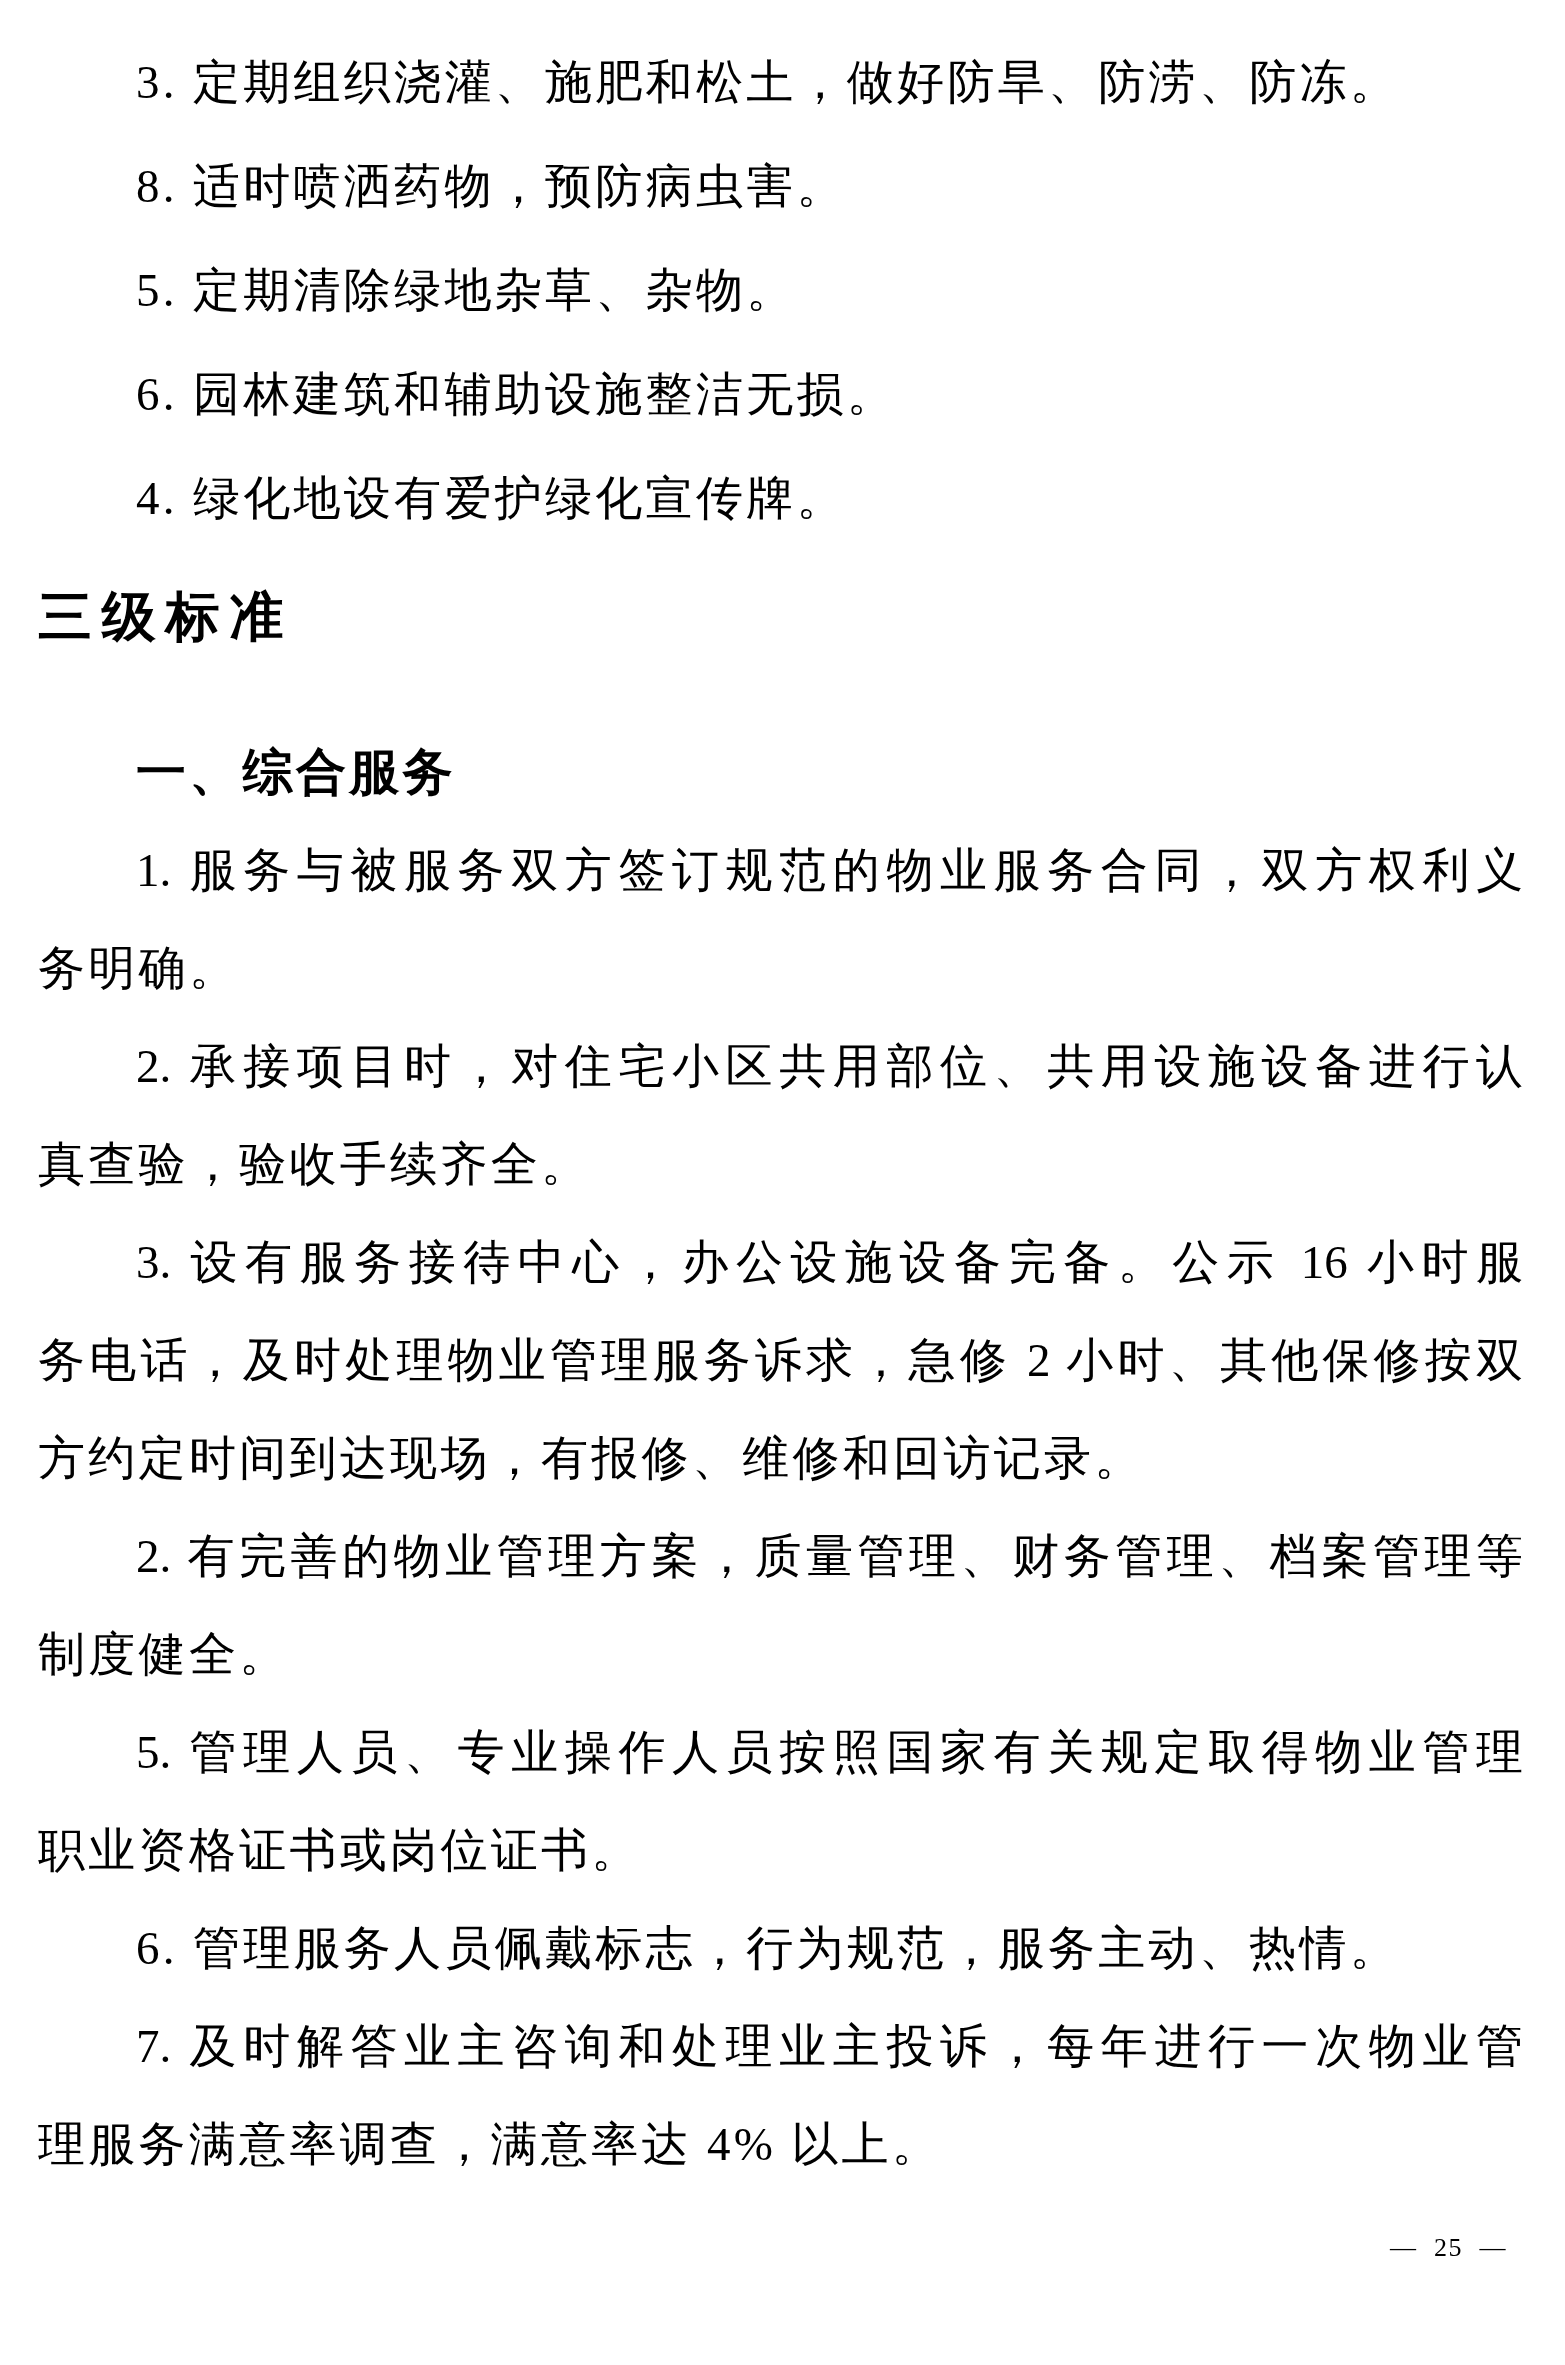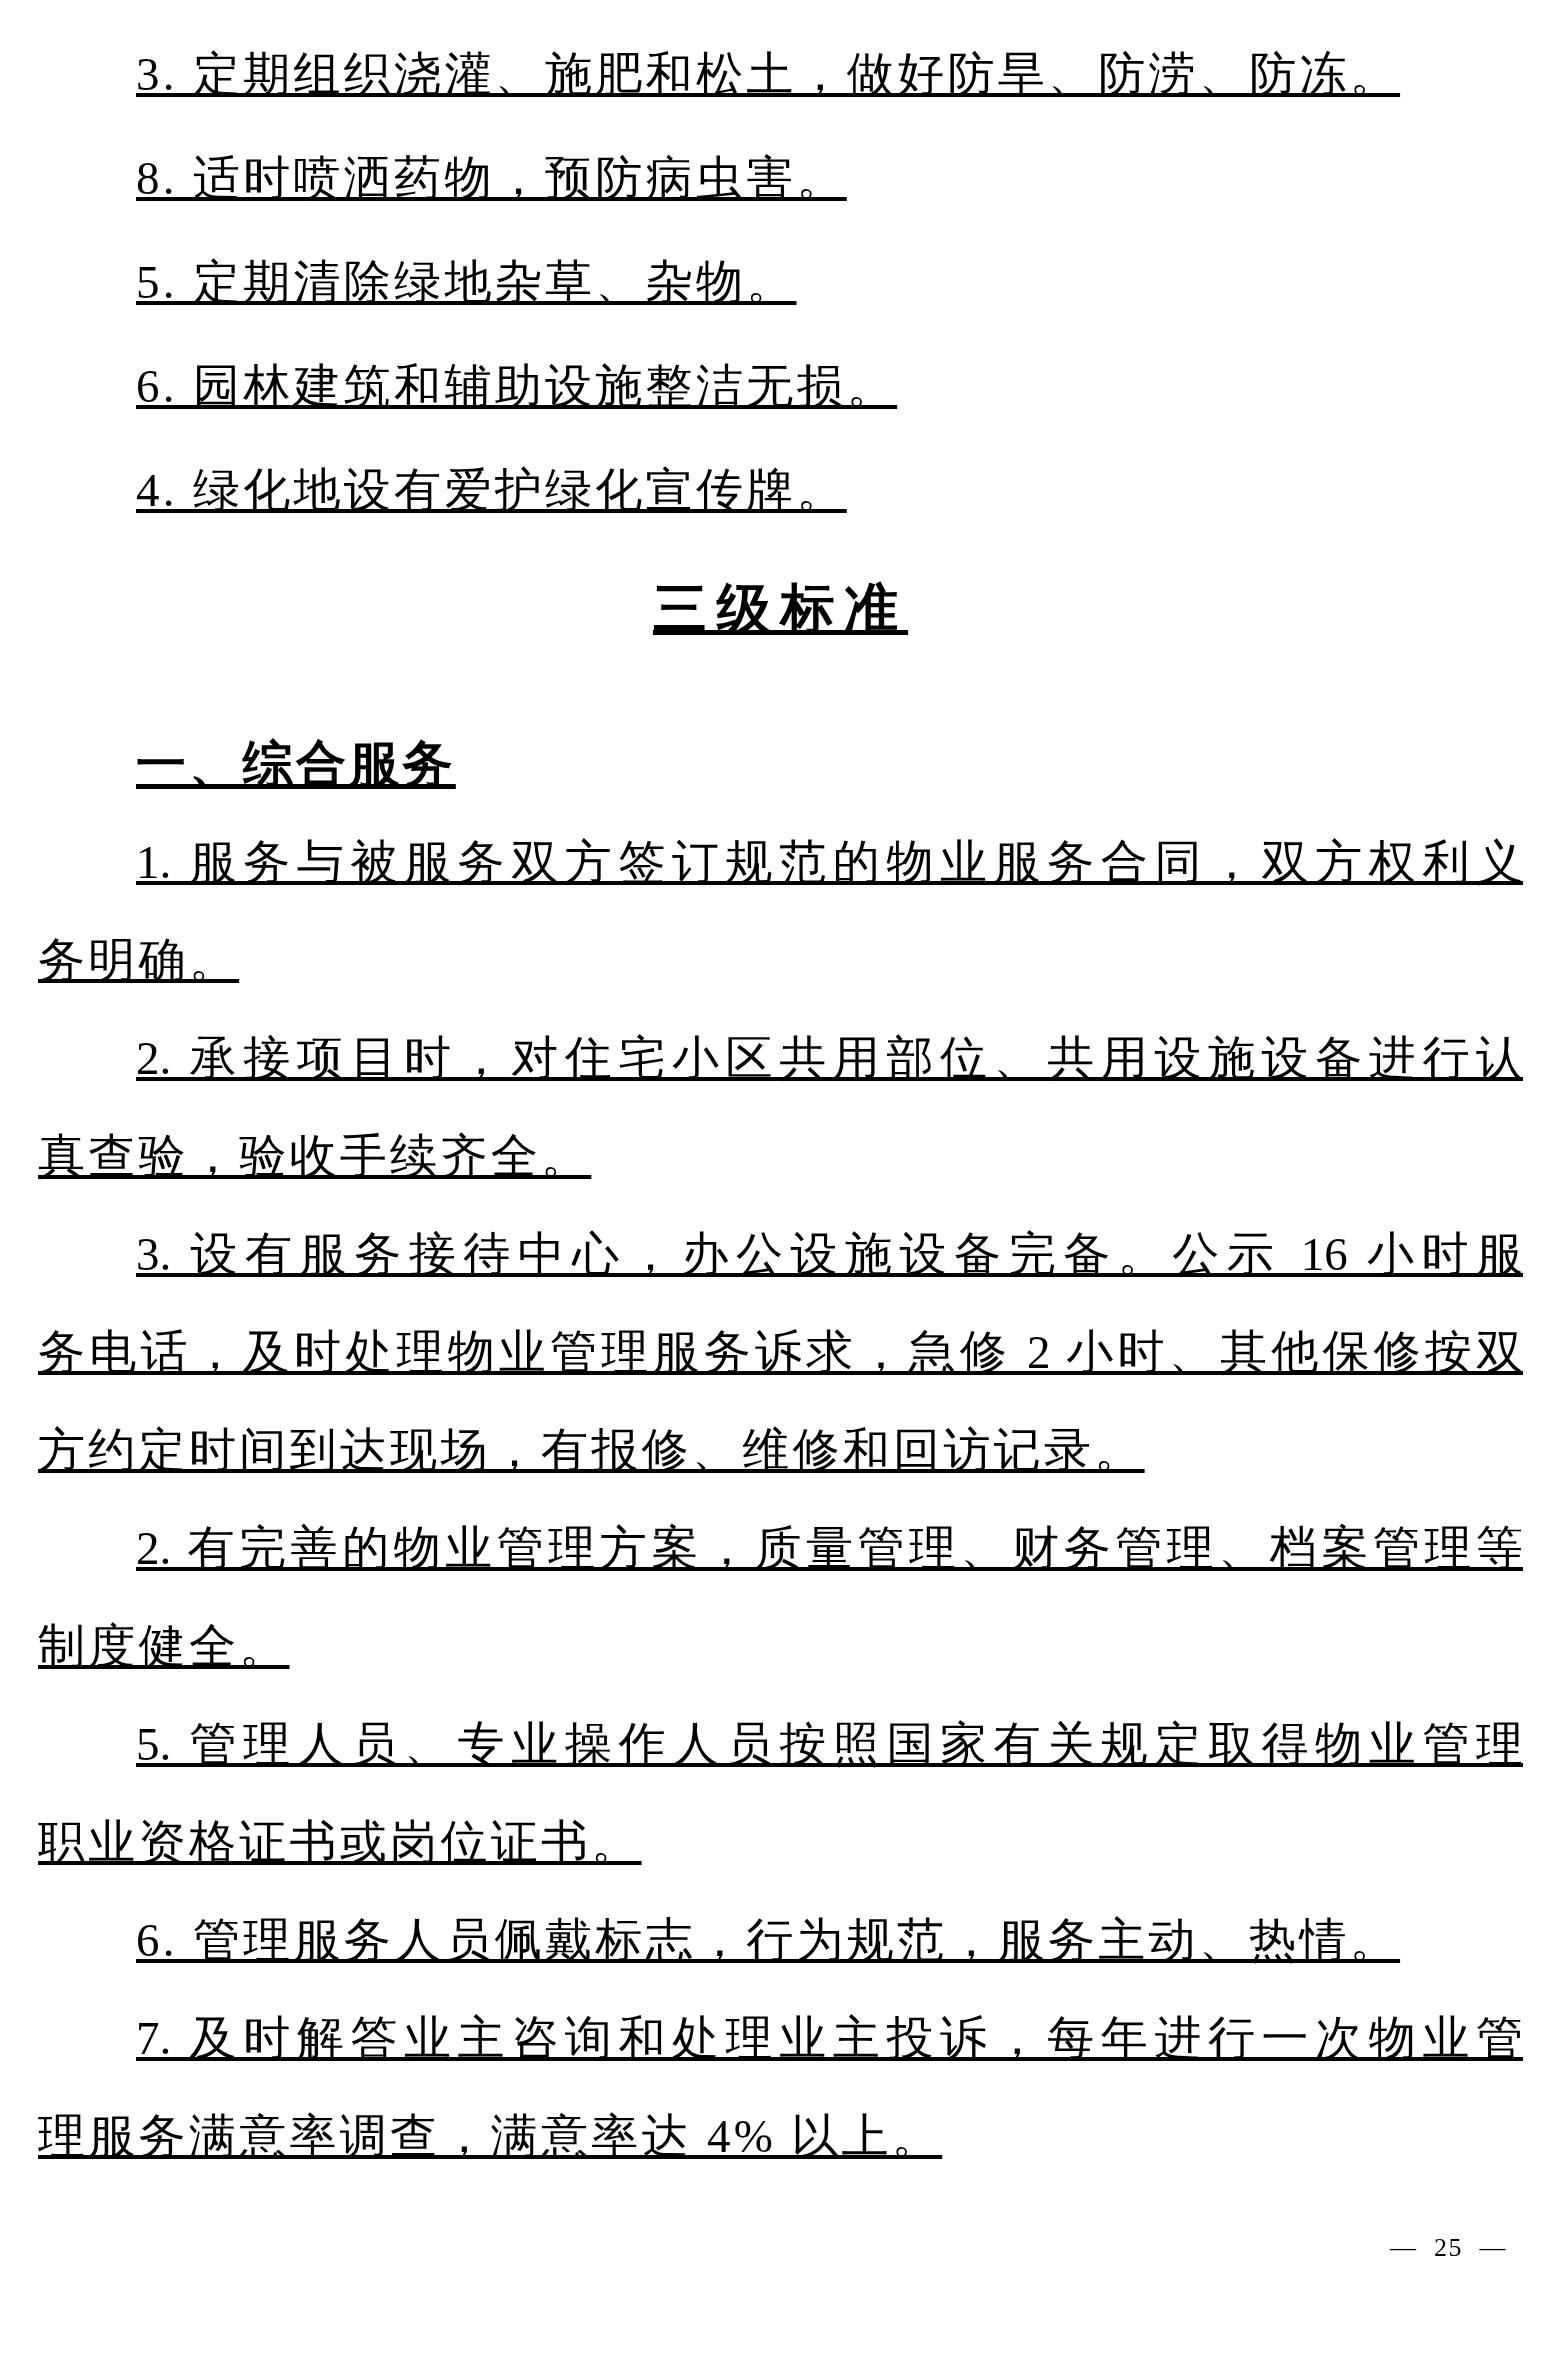--- a/index.html
+++ b/index.html
@@ -16,23 +16,22 @@
   .page {
     position: relative;
     width: 1565px;
     height: 2366px;
     background: #ffffff;
     overflow: hidden;
   }
   .content {
     position: absolute;
     left: 38px;
-    top: 22px;
+    top: 30px;
     width: 1485px;
-    text-decoration: underline;
   }
   
   .ln {
     font-size: 47px;
     line-height: 98px;
     letter-spacing: 3.3px;
     white-space: normal;
   }
   
   .top-list .ln {
@@ -47,21 +46,20 @@
     text-align: justify;
     text-align-last: justify;
     letter-spacing: 0;
   }
   .chapter {
     margin: 25px 0 0 0;
     font-family: "Liberation Sans", "DejaVu Sans", sans-serif;
     font-weight: 900;
     font-size: 54px;
     line-height: 82px;
-    text-align: center;
     letter-spacing: 9.8px;
   }
   .section-title {
     margin: 66px 0 0 0;
     font-family: "Liberation Sans", "DejaVu Sans", sans-serif;
     font-weight: 900;
     font-size: 50px;
     line-height: 98px;
     text-indent: 98px;
     letter-spacing: 3.3px;

